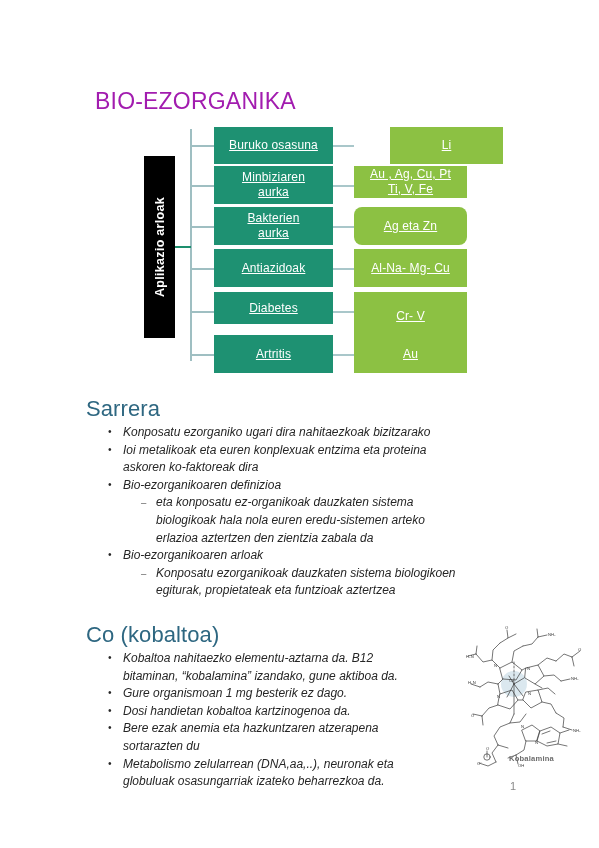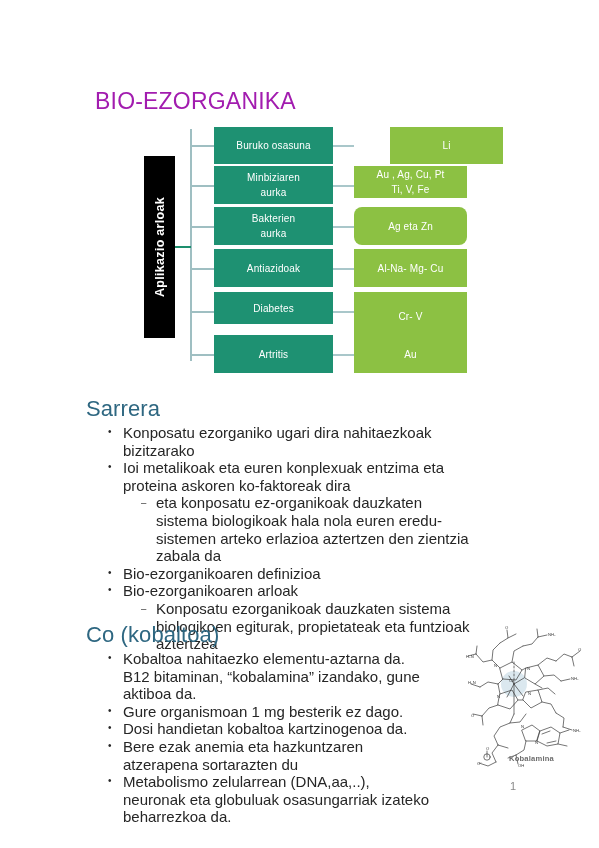--- a/index.html
+++ b/index.html
@@ -95,25 +95,26 @@
     background: #a9c7ca;
   }
 
   .node {
     position: absolute;
     display: flex;
     align-items: center;
     justify-content: center;
     text-align: center;
     color: #ffffff;
-    font-size: 10px;
+    font-size: 12px;
     line-height: 15px;
     letter-spacing: 0.15px;
     box-sizing: border-box;
     padding: 16px 4px;
+    text-decoration: underline;
   }
   .node.area {
     left: 74px;
     width: 119px;
     background: #1e9172;
   }
   .node.metal {
     left: 214px;
     width: 113px;
     background: #8cc143;
@@ -131,25 +132,26 @@
 
   
   .list {
     position: absolute;
     margin: 0;
     padding: 0;
     list-style: none;
   }
   .li {
     position: relative;
-    font-size: 15px;
+    font-size: 12px;
     line-height: 17.6px;
     color: #262626;
     padding-left: 23px;
     margin-bottom: 0px;
+    font-style: italic;
   }
   .li::before {
     content: "\2022";
     position: absolute;
     left: 8px;
     top: -1px;
     font-size: 10px;
     color: #262626;
   }
   .li.sub {
@@ -242,22 +244,22 @@
     <div class="node area" style="top:215px;height:38px;">Artritis</div>
     <div class="link" style="top:234px;"></div>
     <div class="node metal" style="top:215px;height:38px;">Au</div>
   </div>
 
   <div class="h2" style="left:86px; top:396px;">Sarrera</div>
 
   <ul class="list" style="left:100px; top:424px; width:370px;">
     <li class="li">Konposatu ezorganiko ugari dira nahitaezkoak bizitzarako</li>
     <li class="li">Ioi metalikoak eta euren konplexuak entzima eta proteina askoren ko-faktoreak dira</li>
+    <li class="li">Bio-ezorganikoaren definizioa</li>
     <li class="li sub">eta konposatu ez-organikoak dauzkaten sistema biologikoak hala nola euren eredu-sistemen arteko erlazioa aztertzen den zientzia zabala da</li>
-    <li class="li">Bio-ezorganikoaren definizioa</li>
     <li class="li">Bio-ezorganikoaren arloak</li>
     <li class="li sub">Konposatu ezorganikoak dauzkaten sistema biologikoen egiturak, propietateak eta funtzioak aztertzea</li>
   </ul>
 
   <div class="h2" style="left:86px; top:622px;">Co (kobaltoa)</div>
 
   <ul class="list" style="left:100px; top:650px; width:330px;">
     <li class="li">Kobaltoa nahitaezko elementu-aztarna da. B12 bitaminan, “kobalamina” izandako, gune aktiboa da.</li>
     <li class="li">Gure organismoan 1 mg besterik ez dago.</li>
     <li class="li">Dosi handietan kobaltoa kartzinogenoa da.</li>

